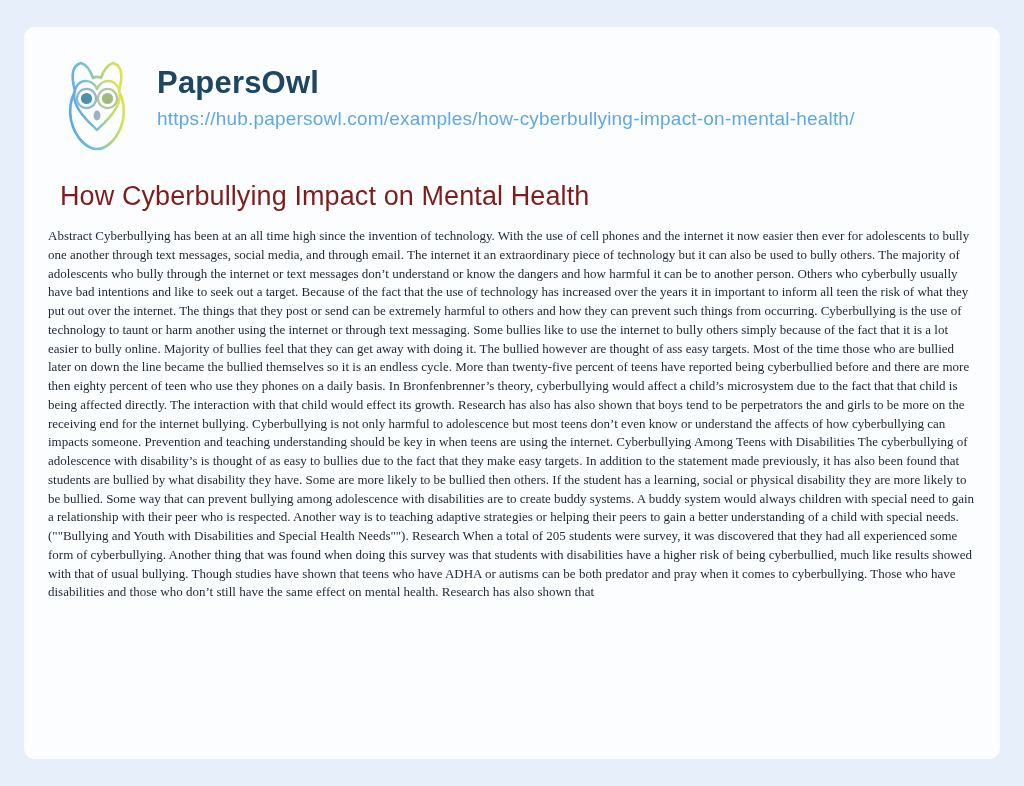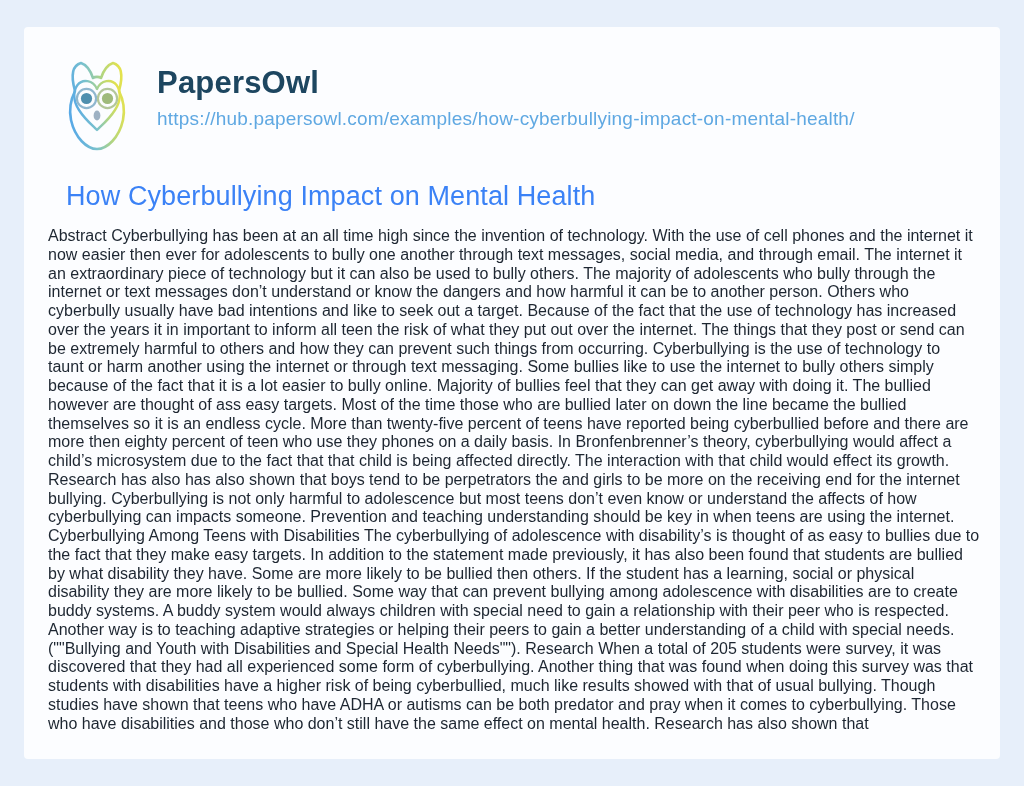--- a/index.html
+++ b/index.html
@@ -9,21 +9,21 @@
     background: #e7effa;
     font-family: "Liberation Sans", sans-serif;
     overflow: hidden;
   }
   .card {
     box-sizing: border-box;
     margin: 27px 24px;
     width: 976px;
     height: 732px;
     background: #fcfdff;
-    border-radius: 4px;
+    border-radius: 11px;
     padding: 28px 23px 0 23px;
   }
   .site-header {
     display: flex;
     align-items: flex-start;
     gap: 10px;
   }
   .logo-box {
     width: 100px;
     height: 104px;
@@ -40,32 +40,32 @@
     line-height: 1.15;
   }
   .source-url {
     margin-top: 7px;
     font-size: 19px;
     color: #5fa8e2;
     letter-spacing: 0.2px;
     cursor: pointer;
   }
   .page-title {
-    margin: 22px 0 0 19px;
+    margin: 22px 0 0 13px;
     font-size: 27px;
     font-weight: normal;
-    color: #3b82f6;
+    color: #7f1d1d;
     letter-spacing: 0.1px;
     font-family: "Liberation Sans", sans-serif;
   }
   .essay-body {
     margin: 15px 0 0 1px;
     width: 932px;
-    font-family: Liberation Sans, sans-serif;
-    font-size: 16px;
+    font-family: Liberation Serif, serif;
+    font-size: 13px;
     line-height: 18.75px;
     color: #1d2631;
     text-align: left;
   }
 </style>
 </head>
 <body>
 
 <div class="card">
 

